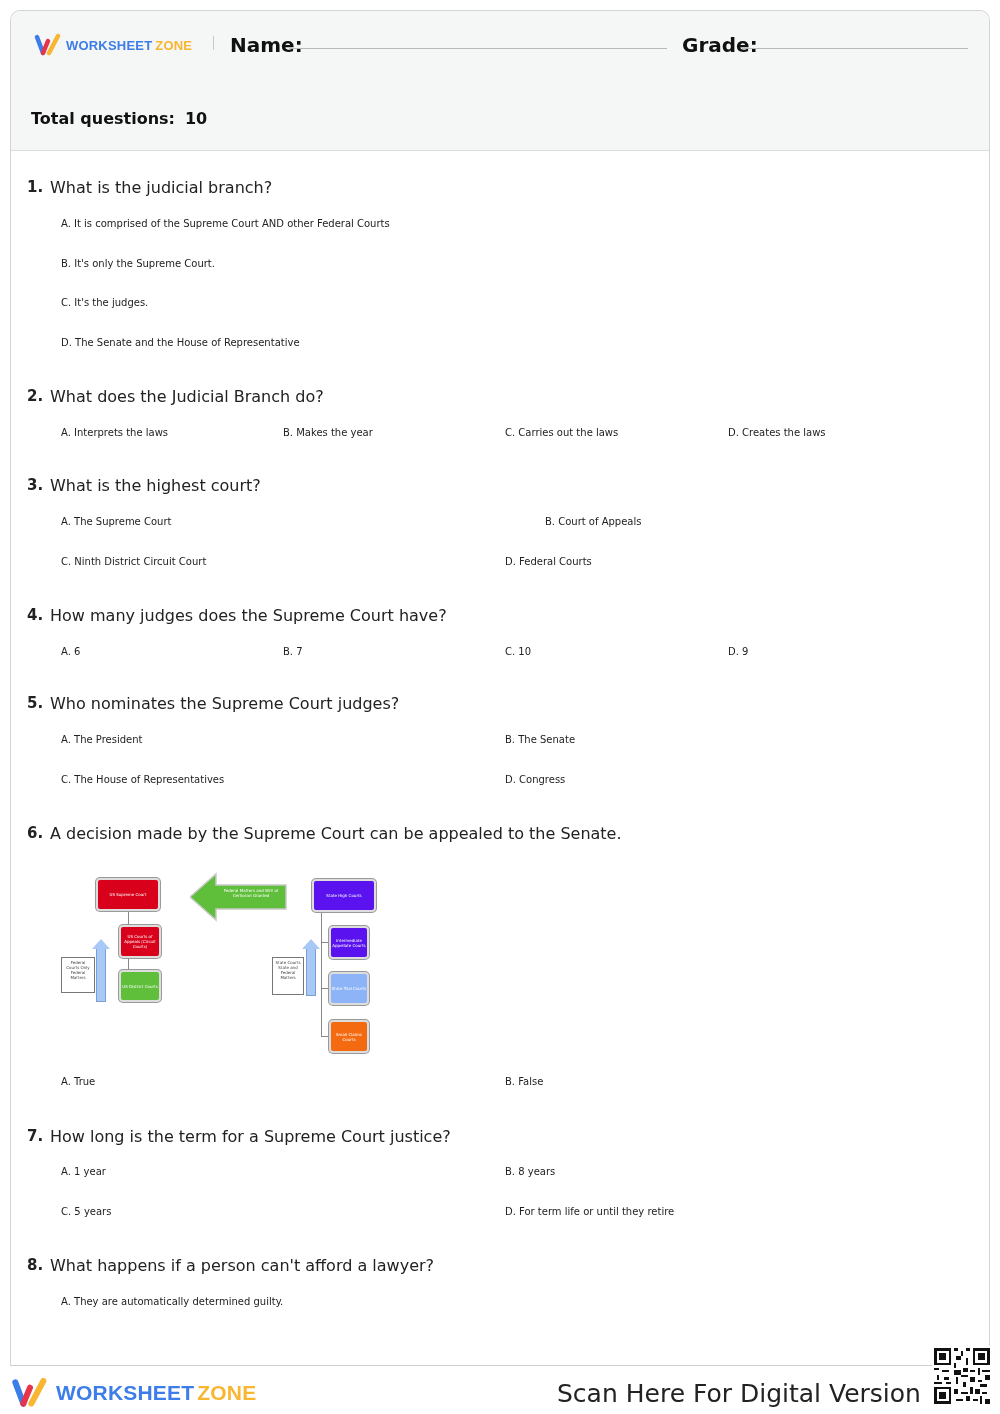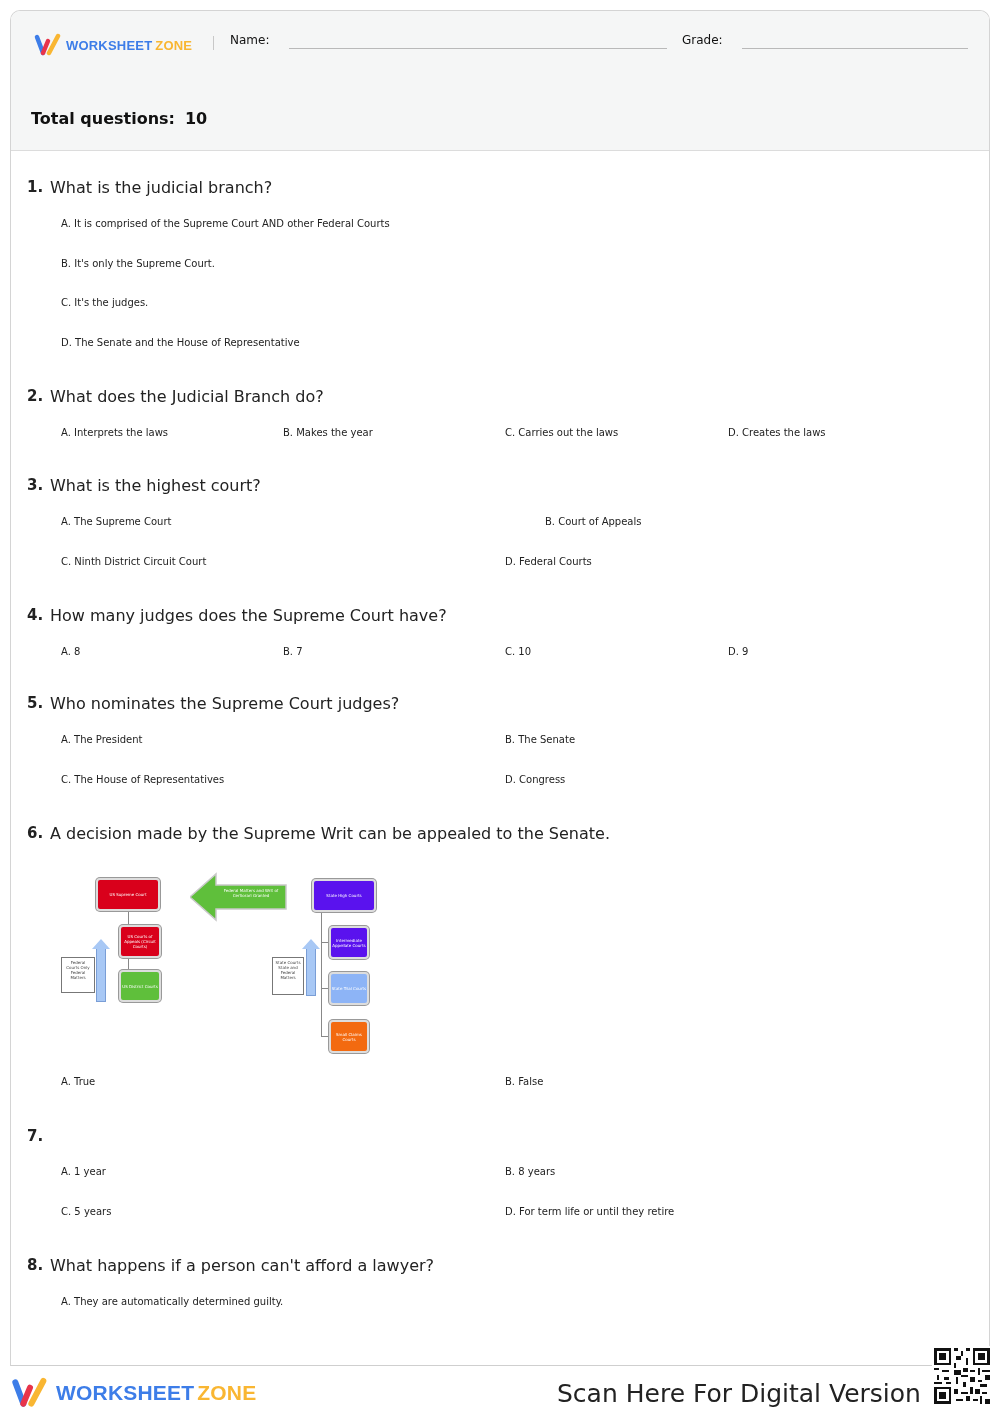--- a/index.html
+++ b/index.html
@@ -17,21 +17,21 @@
     }
     .logo { position: absolute; display: flex; align-items: center; }
     .logo-top { left: 22px; top: 22px; }
     .logo-mark { width: 30px; height: 24px; position: relative; }
     .logo-text { font-family: "Liberation Sans", sans-serif; font-weight: bold; letter-spacing: 0.2px; }
     .logo-top .logo-text { font-size: 13px; margin-left: 3px; }
     .lt-blue { color: #3d7de8; }
     .lt-yellow { color: #f9b632; margin-left: 3px; }
     .hdr-sep { position: absolute; left: 202px; top: 25px; width: 1px; height: 14px; background: #c8c8c8; }
 
-    .field-label { position: absolute; top: 22px; font-size: 12px; font-weight: normal; color: #111; font-family: "DejaVu Sans", sans-serif; }
+    .field-label { position: absolute; top: 22px; font-size: 20px; font-weight: bold; color: #111; font-family: "DejaVu Sans", sans-serif; }
     .field-line { position: absolute; top: 37px; height: 1px; background: #b9b9b9; }
 
     .total { position: absolute; left: 20px; top: 98px; font-size: 16px; font-weight: bold; color: #111; }
     .total span { margin-left: 10px; }
 
     .q { position: absolute; left: 27px; width: 940px; }
     .q-title { display: flex; font-size: 16px; color: #222; }
     .q-num { font-weight: bold; width: 23px; font-size: 15px; }
     .opt { position: absolute; font-size: 10px; color: #222; white-space: nowrap; }
 
@@ -123,40 +123,40 @@
 <div class="opt" style="left:505px; top:516px;margin-left:40px;">B. Court of Appeals</div>
 <div class="opt" style="left:61px; top:556px;">C. Ninth District Circuit Court</div>
 <div class="opt" style="left:505px; top:556px;">D. Federal Courts</div>
 
 <div class="q" style="top:606px;">
   <div class="q-title">
       <span class="q-num">4.</span>
       <span>How many judges does the Supreme Court have?</span>
     </div>
 </div>
-<div class="opt" style="left:61px; top:646px;">A. 8</div>
+<div class="opt" style="left:61px; top:646px;">A. 6</div>
 <div class="opt" style="left:283px; top:646px;">B. 7</div>
 <div class="opt" style="left:505px; top:646px;">C. 10</div>
 <div class="opt" style="left:728px; top:646px;">D. 9</div>
 
 <div class="q" style="top:694px;">
   <div class="q-title">
       <span class="q-num">5.</span>
       <span>Who nominates the Supreme Court judges?</span>
     </div>
 </div>
 <div class="opt" style="left:61px; top:734px;">A. The President</div>
 <div class="opt" style="left:505px; top:734px;">B. The Senate</div>
 <div class="opt" style="left:61px; top:774px;">C. The House of Representatives</div>
 <div class="opt" style="left:505px; top:774px;">D. Congress</div>
 
 <div class="q" style="top:824px;">
   <div class="q-title">
       <span class="q-num">6.</span>
-      <span>A decision made by the Supreme Writ can be appealed to the Senate.</span>
+      <span>A decision made by the Supreme Court can be appealed to the Senate.</span>
     </div>
 </div>
 
 <div class="diagram">
 
   <div class="vline" style="left:78px; top:50px; height:78px;"></div>
   <div class="hline" style="left:78px; top:82px; width:10px;"></div>
   <div class="hline" style="left:78px; top:127px; width:10px;"></div>
   <div class="box red" style="left:46px; top:18px; width:64px; height:33px;">US Supreme Court</div>
   <div class="box red" style="left:69px; top:65px; width:42px; height:33px;">US Courts of Appeals (Circuit Courts)</div>
@@ -180,20 +180,21 @@
   <div class="uparrow" style="left:256px; top:88px; height:48px;"></div>
   <div class="note" style="left:222px; top:97px; width:32px; height:38px;">State Courts State and Federal Matters</div>
 </div>
 
 <div class="opt" style="left:61px; top:1076px;">A. True</div>
 <div class="opt" style="left:505px; top:1076px;text-align:right;">B. False</div>
 
 <div class="q" style="top:1127px;">
   <div class="q-title">
       <span class="q-num">7.</span>
+      <span>How long is the term for a Supreme Court justice?</span>
     </div>
 </div>
 <div class="opt" style="left:61px; top:1166px;">A. 1 year</div>
 <div class="opt" style="left:505px; top:1166px;">B. 8 years</div>
 <div class="opt" style="left:61px; top:1206px;">C. 5 years</div>
 <div class="opt" style="left:505px; top:1206px;">D. For term life or until they retire</div>
 
 <div class="q" style="top:1256px;">
   <div class="q-title">
       <span class="q-num">8.</span>

